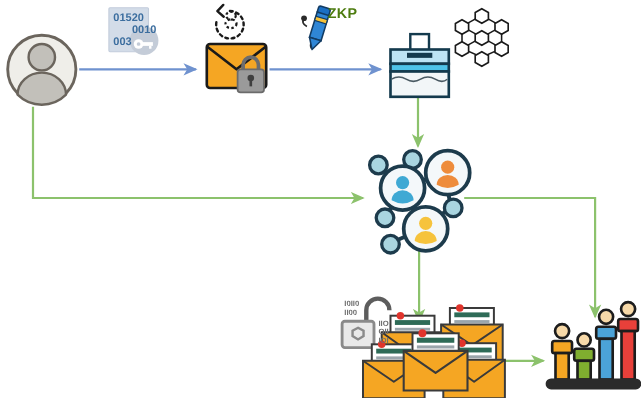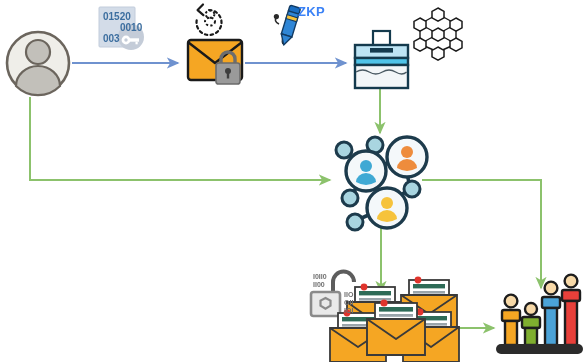--- a/index.html
+++ b/index.html
@@ -1,21 +1,21 @@
 <!DOCTYPE html>
 <html><head>
 <meta charset="utf-8">
 <style>
   html,body{margin:0;padding:0;background:#ffffff;}
   body{width:583px;height:362px;position:relative;overflow:hidden;
        font-family:"Liberation Sans",sans-serif;}
   #stage{position:absolute;left:0;top:0;width:583px;height:362px;}
   #stage > svg{position:absolute;left:0;top:0;}
   .zkp-label{position:absolute;left:298px;top:4px;font-size:13px;font-weight:bold;
-             color:#3b82f6;letter-spacing:.3px;}
+             color:#4d7c0f;letter-spacing:.3px;}
   .bin-label{position:absolute;color:#3c6e9f;font-weight:bold;line-height:1.02;}
 </style>
 </head>
 <body>
 
 <div id="stage">
 
   <svg width="583" height="362" viewBox="0 0 583 362">
     <defs>
       <marker id="ab" markerWidth="7" markerHeight="7" refX="5.6" refY="3.1" orient="auto">

